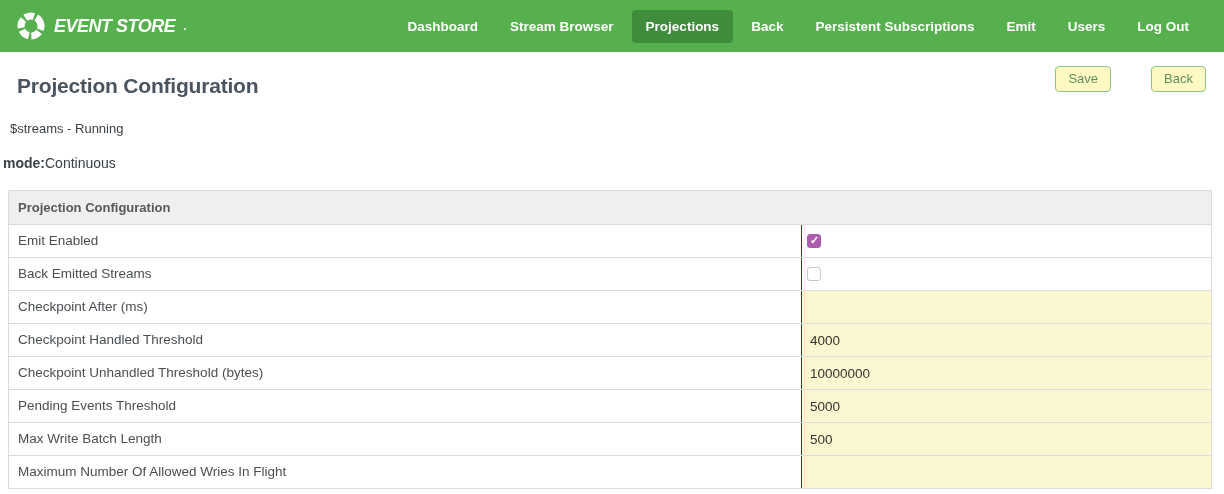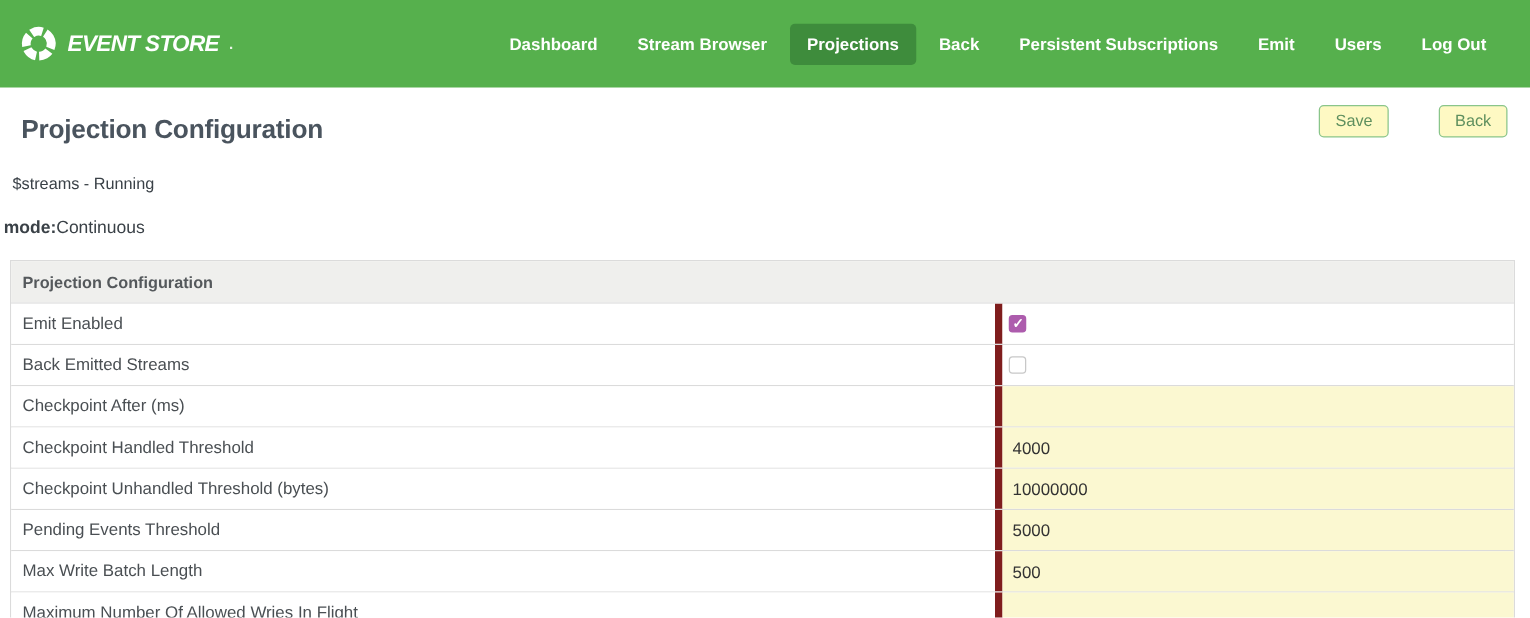--- a/index.html
+++ b/index.html
@@ -5,21 +5,21 @@
   * { margin: 0; padding: 0; box-sizing: border-box; }
   html, body {
     width: 1224px; height: 494px;
     background: #ffffff;
     font-family: "Liberation Sans", sans-serif;
     overflow: hidden;
   }
 
   
   .navbar {
-    height: 70px;
+    height: 52px;
     background: #56B04D;
     display: flex;
     align-items: center;
     justify-content: space-between;
     padding: 0 21px 0 16px;
   }
   .brand { display: flex; align-items: center; gap: 8px; cursor: pointer; }
   .brand-icon svg { display: block; }
   .brand-text {
     color: #ffffff;
@@ -95,21 +95,21 @@
     font-weight: bold;
     padding: 9px 9px;
   }
   .trow {
     display: flex;
     border-top: 1px solid #DBDBDB;
     min-height: 32px;
   }
   .tlabel {
     flex: 0 0 793px;
-    border-right: 6px solid #7f1d1d;
+    border-right: 1px solid #7f1d1d;
     padding: 8px 9px;
     color: #4A4F53;
     font-size: 13.5px;
     line-height: 16px;
     background: #ffffff;
   }
   .tvalue { flex: 1; display: flex; align-items: stretch; background: #ffffff; }
   .checkbox-cell { align-items: center; padding-left: 5px; }
   .cell-input {
     display: block;

